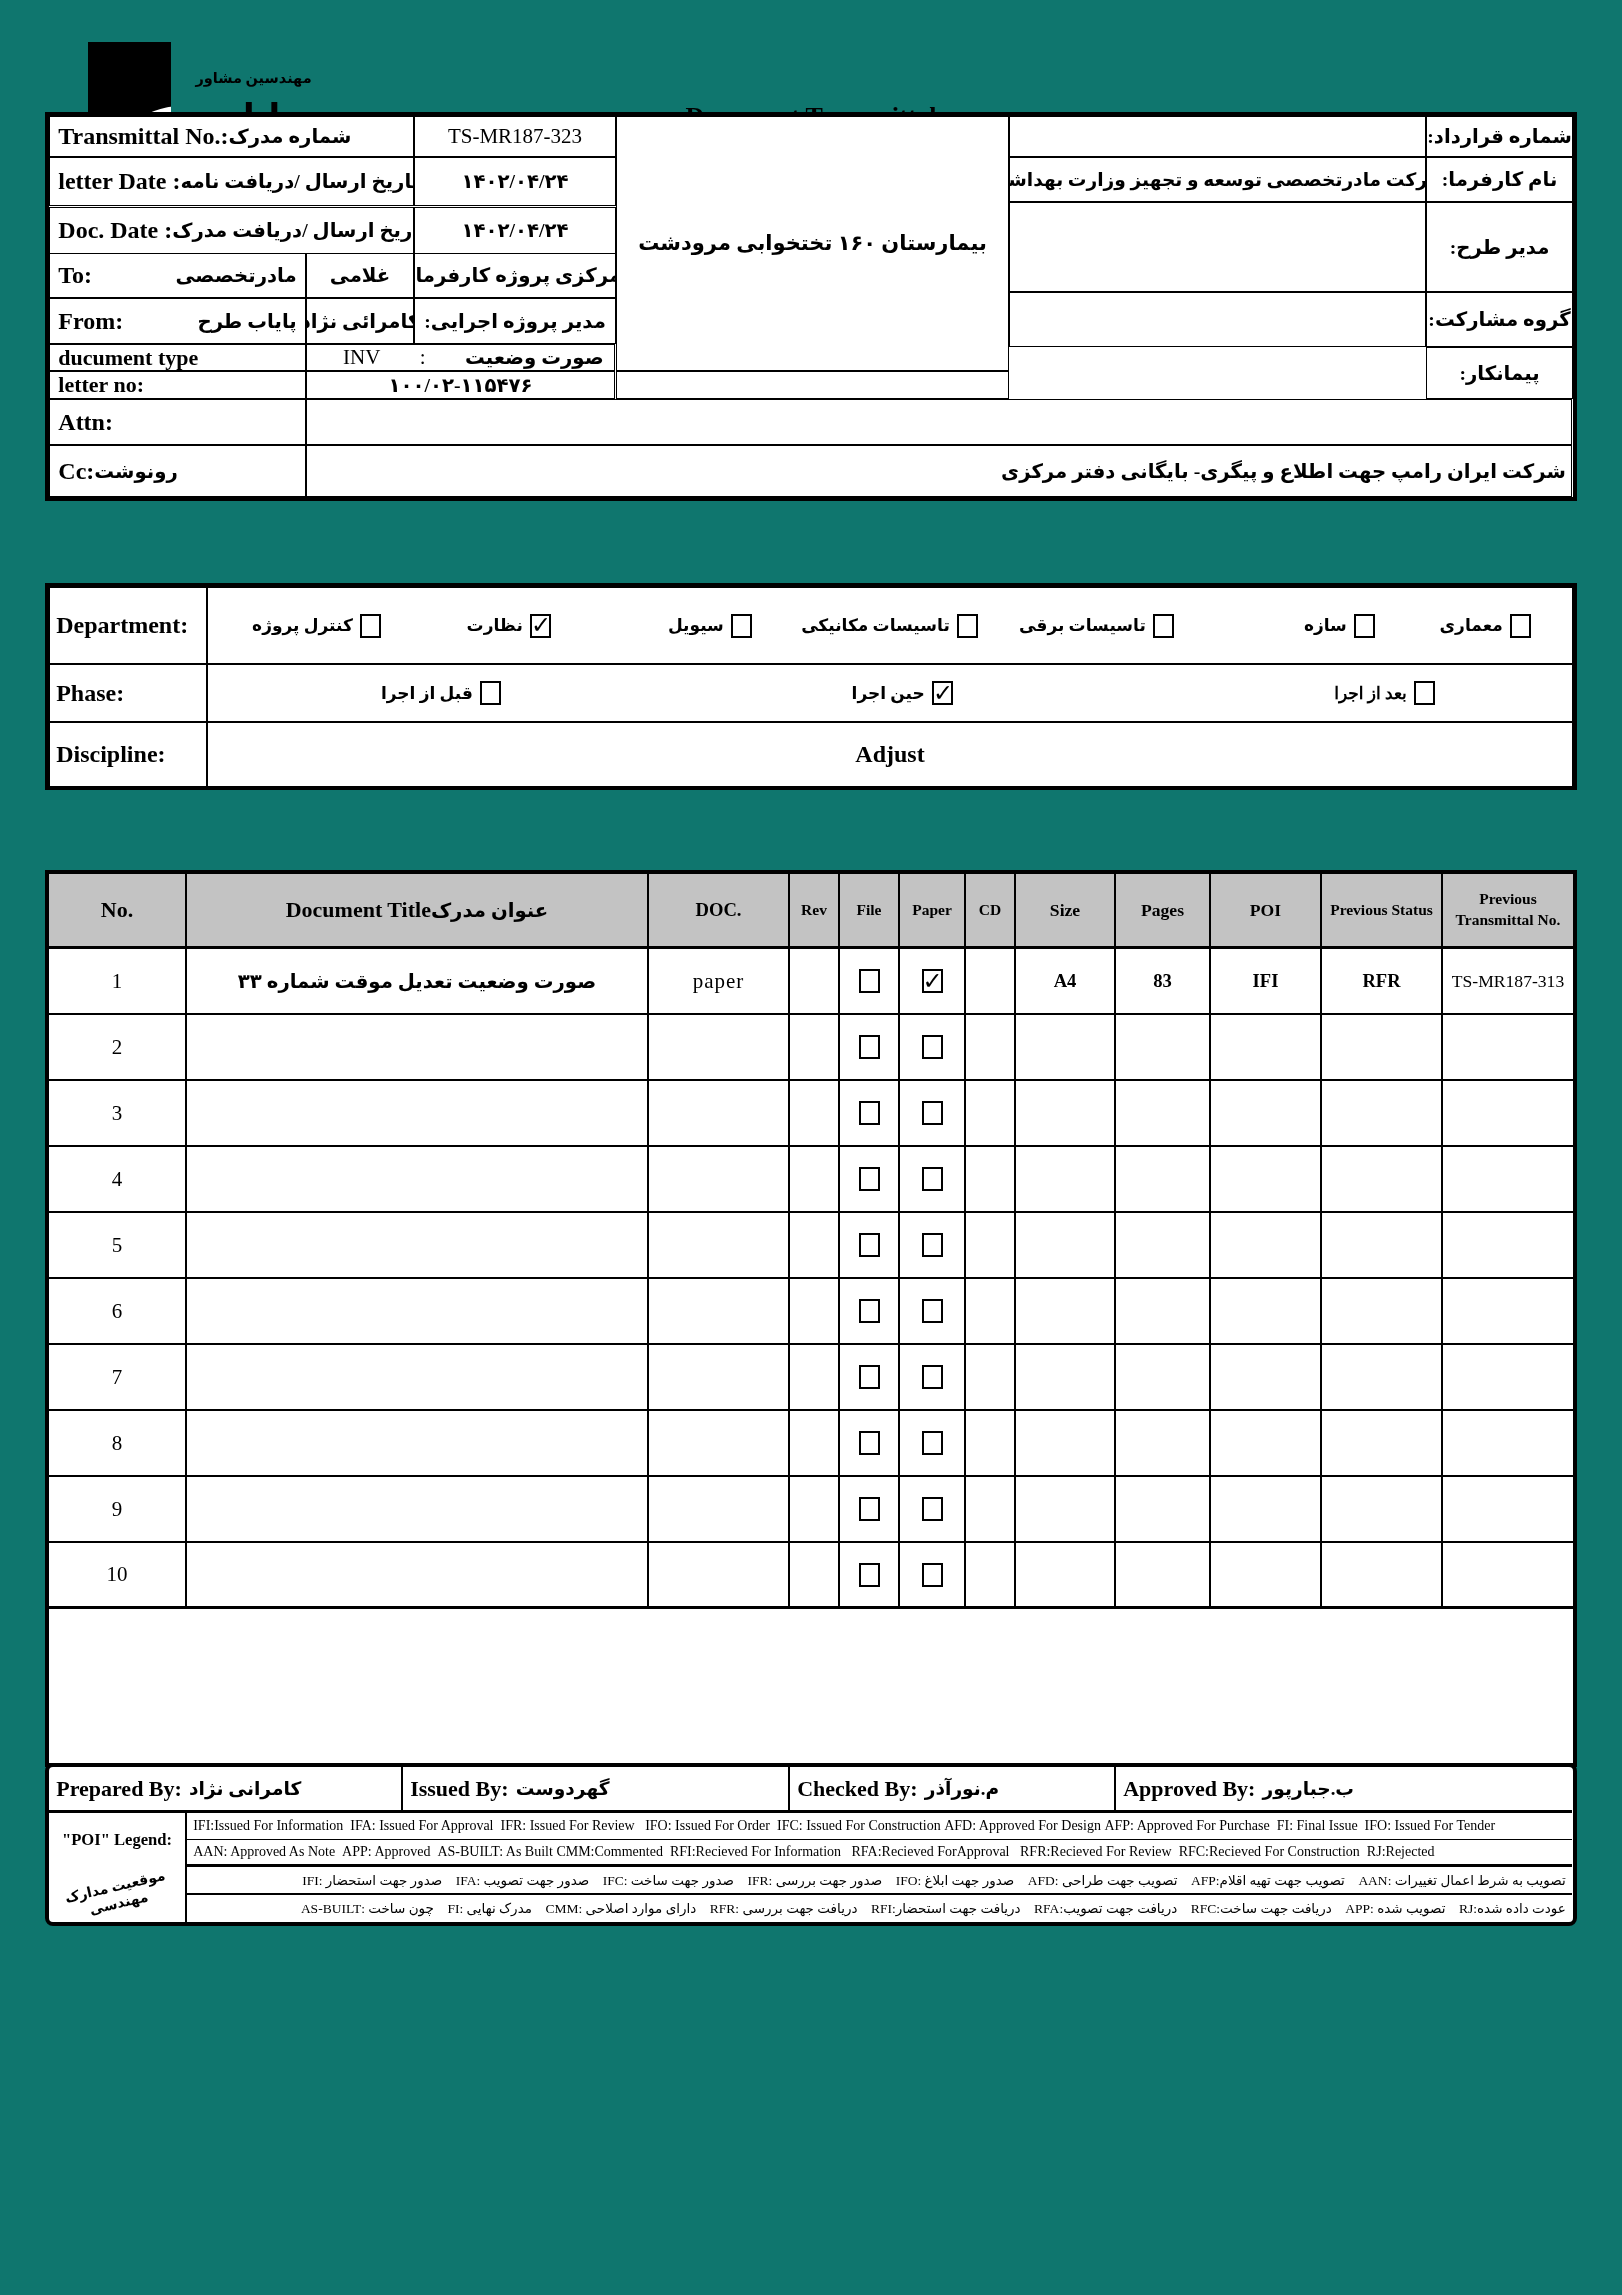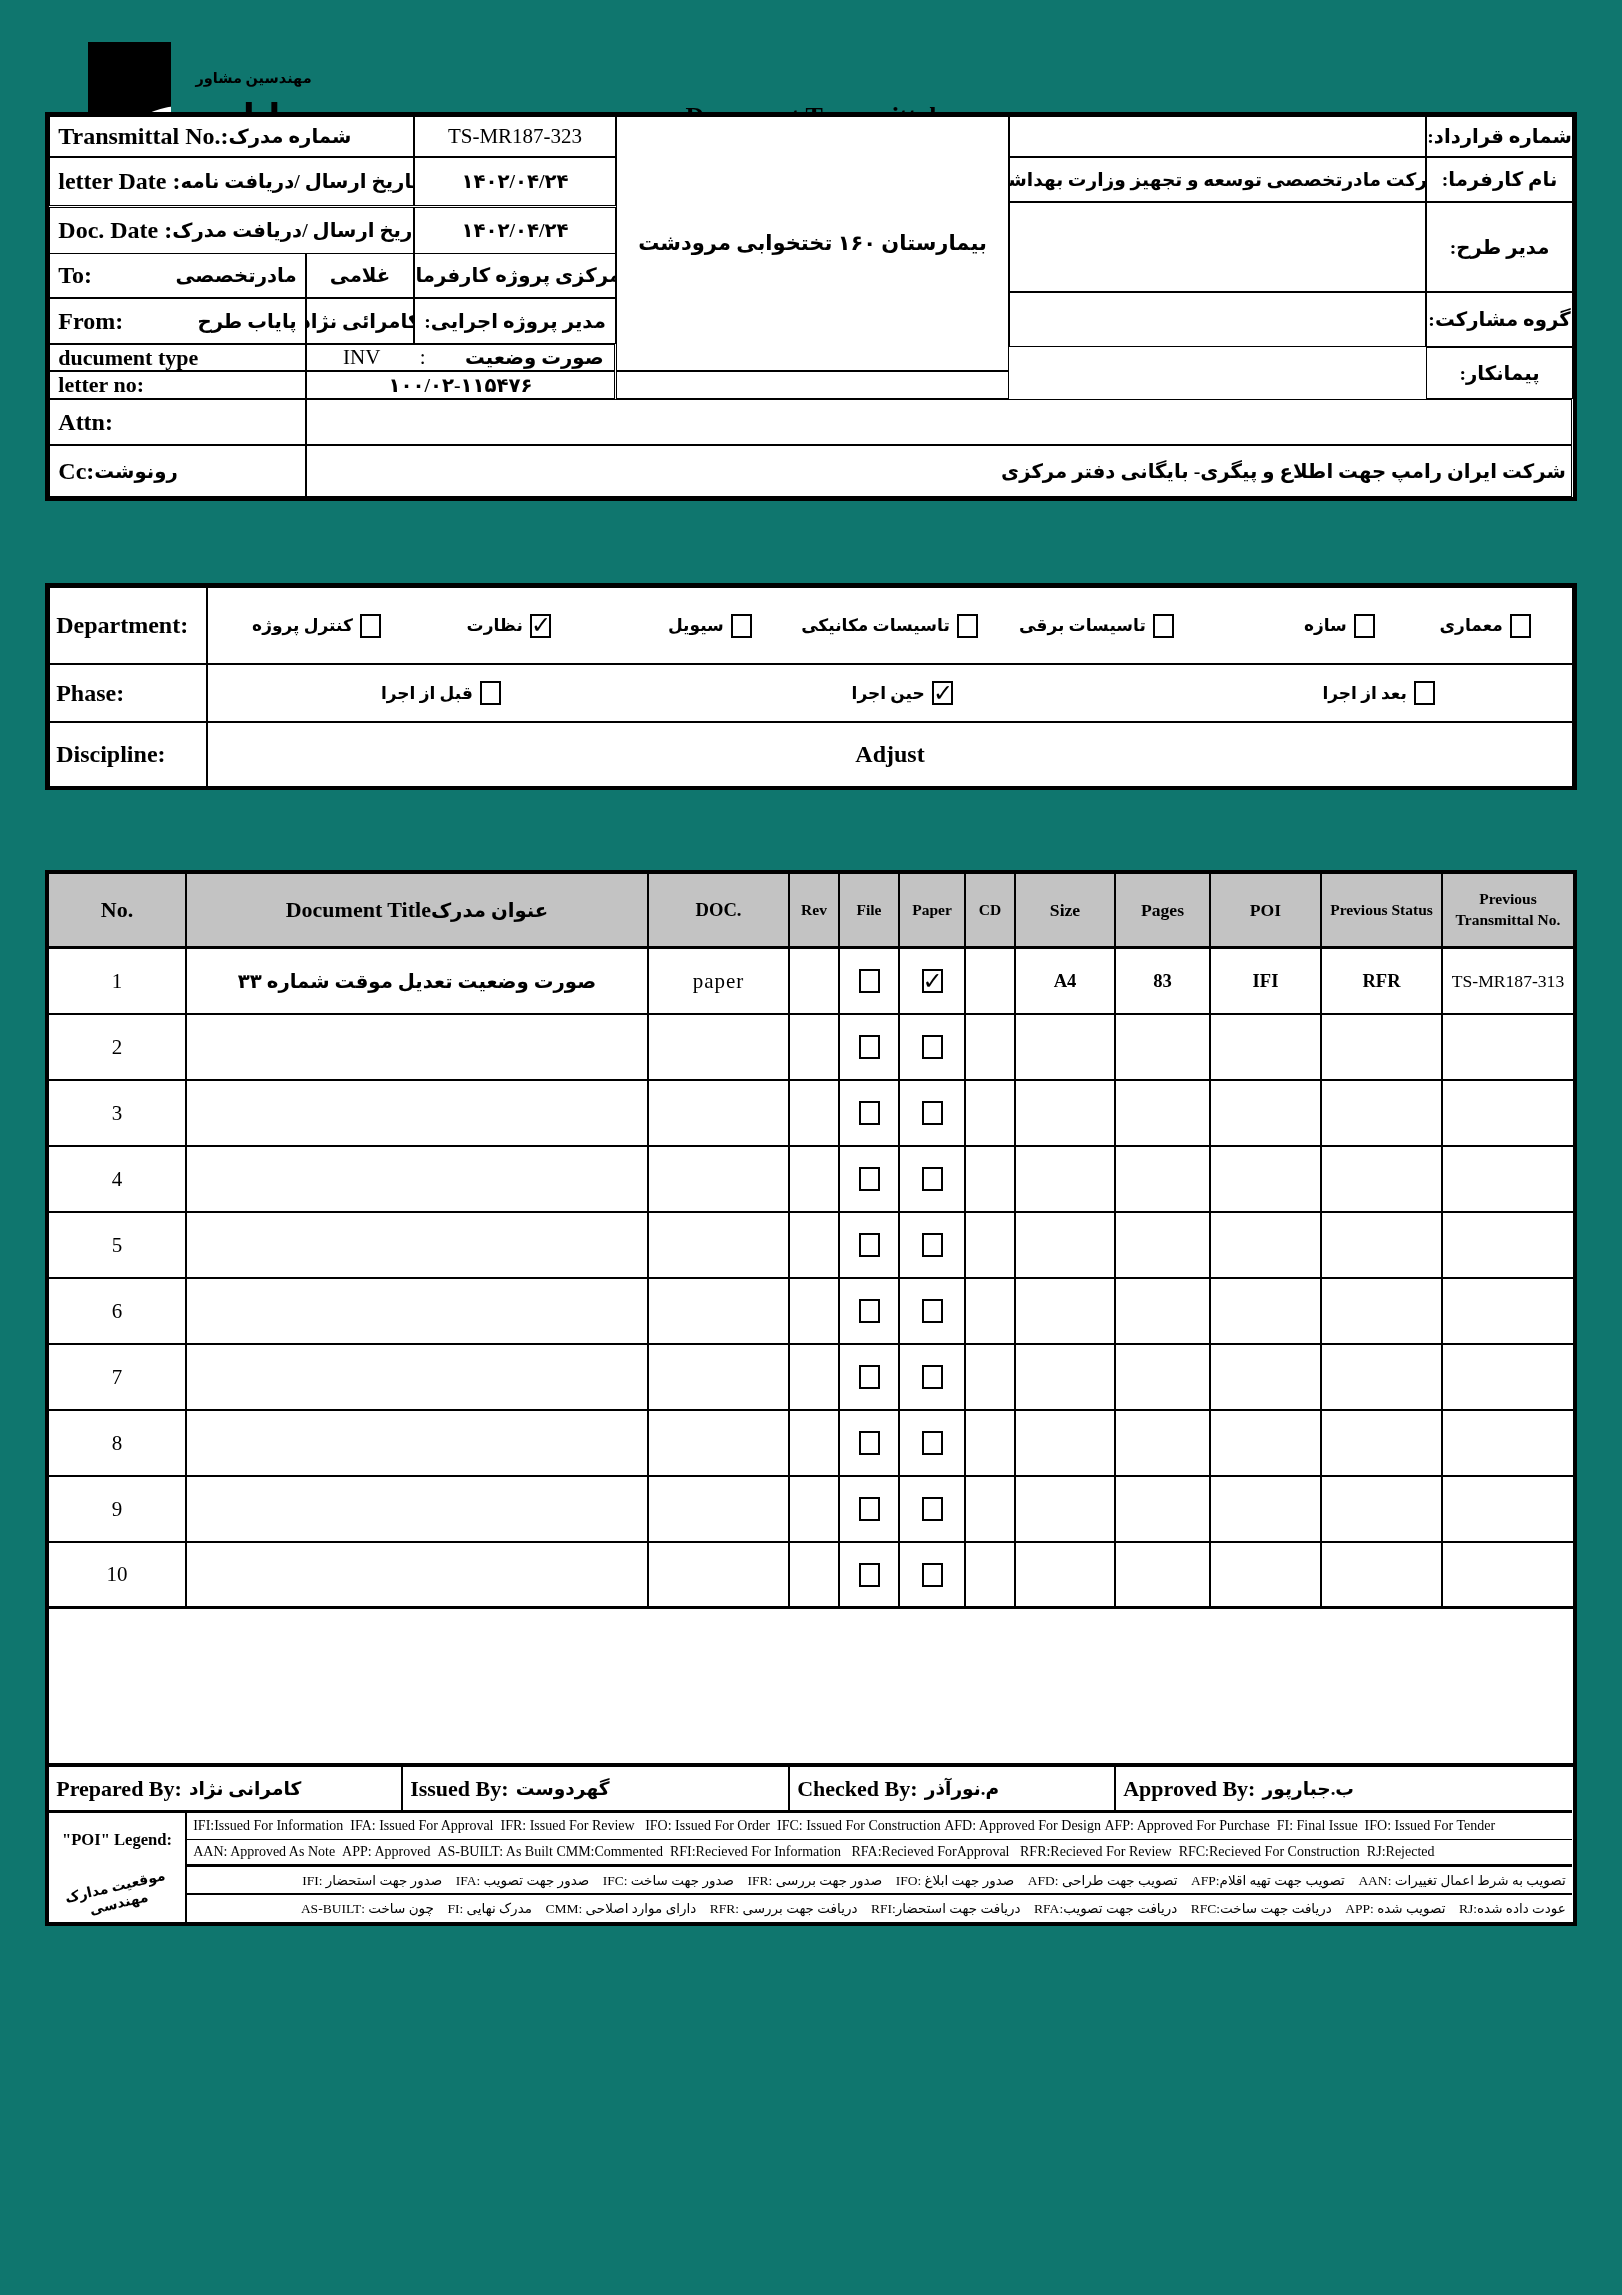--- a/index.html
+++ b/index.html
@@ -205,21 +205,21 @@
           <span class="cb on"></span>
         </span>
         <span class="chk-item" style="right: 1191px;">
           <span class="chk-label">کنترل پروژه</span>
           <span class="cb"></span>
         </span>
       </div>
 
     <div class="c cls-lab" style="left:0;top:77px;width:158px;height:58px;">Phase:</div>
     <div class="chk-wrap" id="phase-items" style="left:158px;top:77px;width:1366px;height:58px;">
-        <span class="chk-item" style="right: 137px;">
+        <span class="chk-item" style="right: 137px; font-family: Liberation Serif, serif;">
           <span class="chk-label">بعد از اجرا</span>
           <span class="cb"></span>
         </span>
         <span class="chk-item" style="right: 619px;">
           <span class="chk-label">حین اجرا</span>
           <span class="cb on"></span>
         </span>
         <span class="chk-item" style="right: 1071px;">
           <span class="chk-label">قبل از اجرا</span>
           <span class="cb"></span>
@@ -402,21 +402,21 @@
         <span class="cb"></span>
       </div>
       <div class="td col-cd bb"></div>
       <div class="td col-size bb"></div>
       <div class="td col-pages bb"></div>
       <div class="td col-poi bb"></div>
       <div class="td col-prev_status bb"></div>
       <div class="td col-prev_transmittal nr bb"></div>
     </div>
 
-  <div class="block" style="left:45px;top:1763px;width:1532px;">
+  <div class="block" style="left:45px;top:1763px;width:1532px;border-radius:8px;">
     <div class="sig-row">
       <div>
         <span class="sig-en">Prepared By:</span>
         <span class="sig-fa">کامرانی نژاد</span>
       </div>
       <div>
         <span class="sig-en">Issued By:</span>
         <span class="sig-fa">گهردوست</span>
       </div>
       <div>

